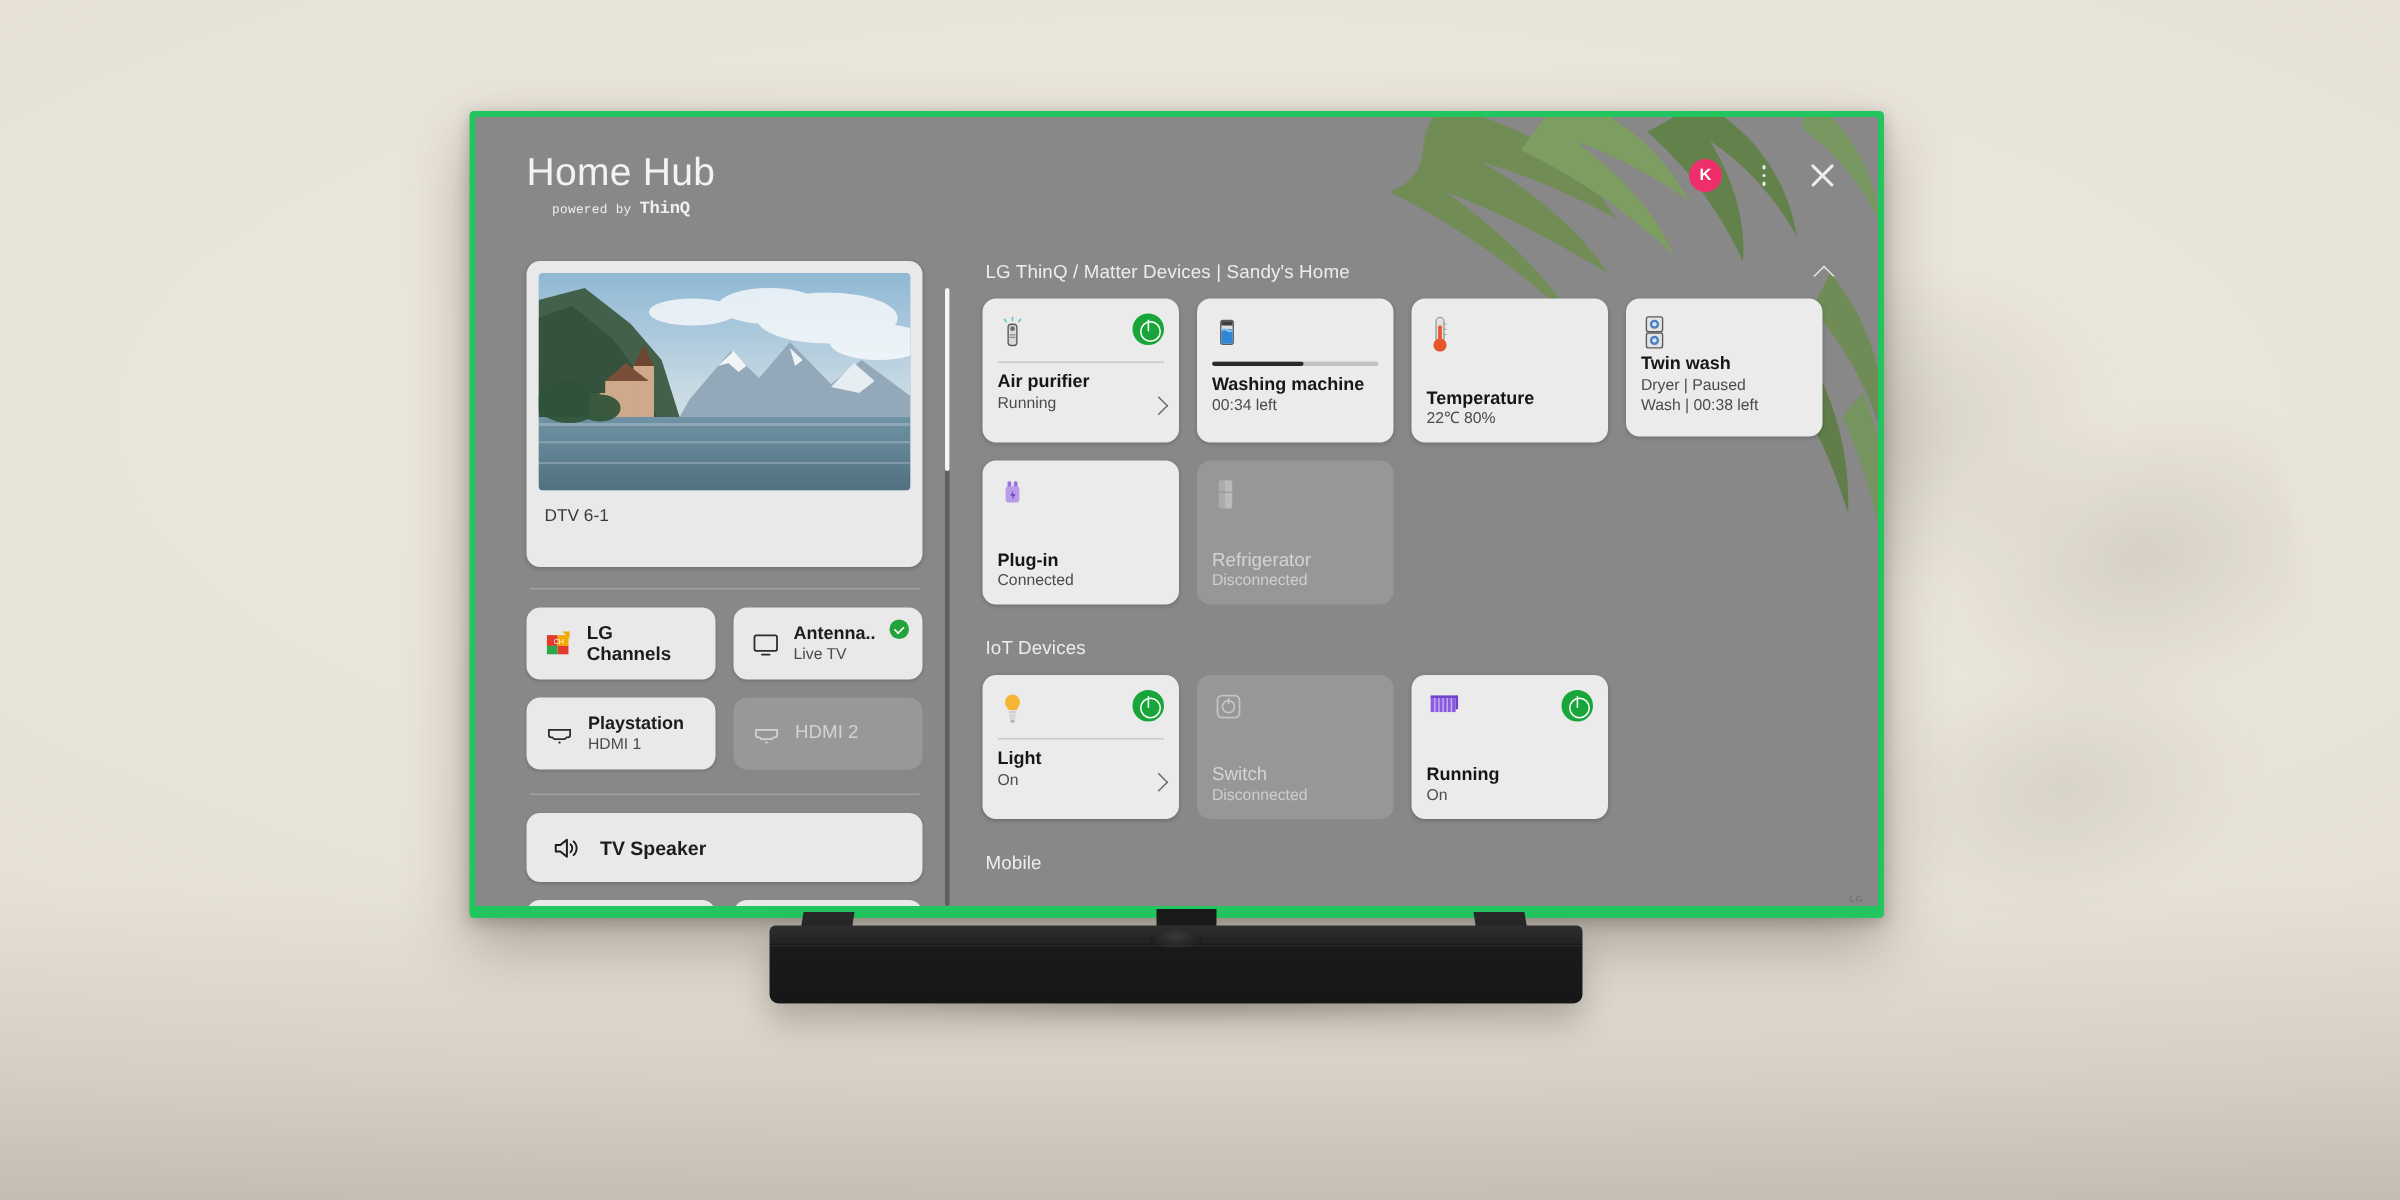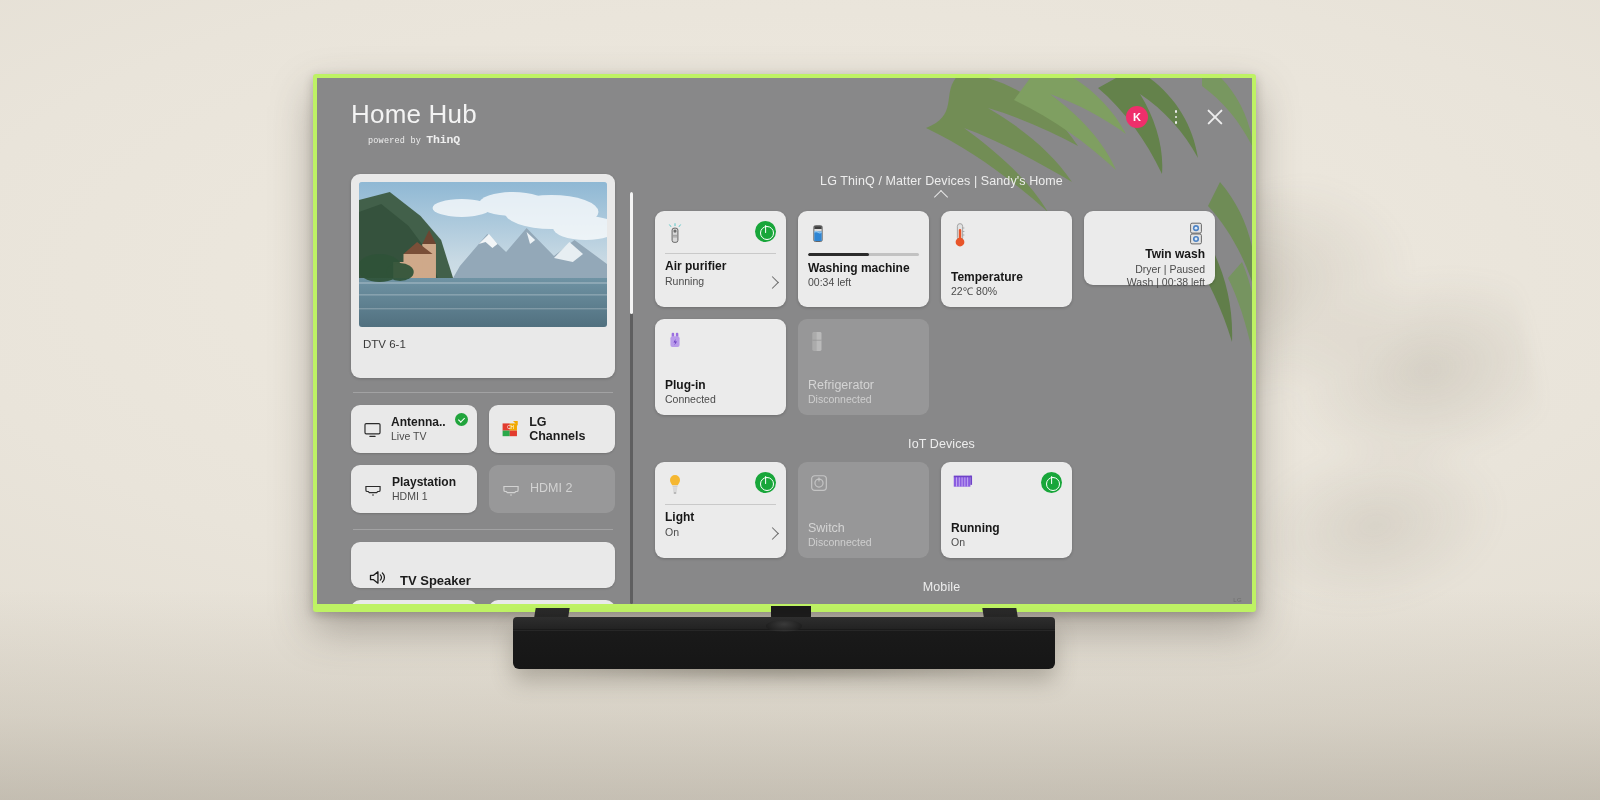--- a/index.html
+++ b/index.html
@@ -27,21 +27,21 @@
       radial-gradient(50% 30% at 75% 45%, rgba(120,112,96,.18), rgba(0,0,0,0) 70%),
       radial-gradient(45% 26% at 55% 75%, rgba(120,112,96,.15), rgba(0,0,0,0) 70%);
     transform: rotate(-12deg);
     filter: blur(7px);
     pointer-events: none;
   }
 
   
   #tv {
     position: absolute; left: 313px; top: 74px; width: 943px; height: 538px;
-    background: #bef264;
+    background: #22c55e;
     border-radius: 3px;
     padding: 4px 4px 8px 4px;
     box-shadow: 0 18px 42px rgba(70,64,54,.38), 0 3px 10px rgba(70,64,54,.3);
   }
   #screen {
     position: relative; width: 100%; height: 100%;
     background: #888889;
     overflow: hidden;
   }
   #tv-logo {
@@ -107,52 +107,52 @@
   .tile.dim .t-name { font-weight: 400; color: #d2d2d2; font-size: 12.5px; }
   .tile .t-single { font-size: 12.5px; font-weight: 700; color: #1c1c1c; }
   .check {
     position: absolute; right: 9px; top: 8px; width: 13px; height: 13px; border-radius: 50%;
     background: #21a43c; display: flex; align-items: center; justify-content: center;
   }
   .check:after { content: ""; width: 5px; height: 2.5px; border-left: 1.6px solid #fff; border-bottom: 1.6px solid #fff; transform: rotate(-45deg) translate(0px,-1px); }
 
   .wide-tile {
     height: 46px; border-radius: 9px; background: #e9e9e9;
-    display: flex; align-items: flex-end; gap: 12px; padding: 0 16px;
+    display: flex; align-items: center; gap: 12px; padding: 0 16px;
     box-shadow: 0 1px 2px rgba(0,0,0,.16);
     margin-bottom: 12px;
   }
   .wide-tile .t-single { font-size: 13px; font-weight: 700; color: #1c1c1c; }
   .stub-row { display: flex; gap: 12px; }
   .stub { flex: 1; height: 30px; border-radius: 9px 9px 0 0; background: #e9e9e9; }
 
   
   #scroll-col { width: 16px; position: relative; }
   #scroll-track { position: absolute; left: 7px; top: 18px; bottom: 0; width: 2.5px; background: #5f5f60; border-radius: 2px; }
   #scroll-thumb { position: absolute; left: 7px; top: 18px; width: 2.5px; height: 122px; background: #f4f4f4; border-radius: 2px; }
 
   
   #right { flex: 1; padding-left: 16px; padding-right: 26px; position: relative; }
-  .sec-head { display: flex; align-items: center; justify-content: space-between; margin: 0 0 11px 2px; flex-direction: column; }
+  .sec-head { display: flex; align-items: center; justify-content: space-between; margin: 0 0 11px 2px; }
   .sec-title { font-size: 12.5px; color: #ededed; letter-spacing: .1px; }
   .chev-up { width: 18px; height: 12px; position: relative; }
   .chev-up:before {
     content: ""; position: absolute; left: 3px; top: 4px; width: 9px; height: 9px;
     border-left: 1.8px solid #e6e6e6; border-top: 1.8px solid #e6e6e6;
     transform: rotate(45deg);
   }
 
   .card-grid { display: flex; gap: 12px; margin-bottom: 12px; }
   .dcard {
     width: 131px; height: 96px; border-radius: 9px; background: #ebebeb;
     padding: 10px 10px 8px 10px; position: relative;
     box-shadow: 0 1px 3px rgba(0,0,0,.2);
     display: flex; flex-direction: column;
   }
-  .dcard.tall { height: 74px; align-items: flex-end; }
+  .dcard.tall { height: 92px; }
   .dcard.dim { background: rgba(255,255,255,.13); box-shadow: none; }
   .dcard .icon-row { height: 30px; display: flex; align-items: flex-start; justify-content: space-between; }
   .dcard .hr { height: 1px; background: #c9c9c9; margin: 2px 0 5px 0; }
   .dcard .hr.prog { height: 2.6px; border-radius: 2px; background: #c2c2c2; position: relative; overflow: hidden; }
   .dcard .hr.prog > span { position: absolute; left: 0; top: 0; bottom: 0; width: 55%; background: #2b2b2b; border-radius: 2px; }
   .dcard .d-name { font-size: 12px; font-weight: 700; color: #171717; line-height: 1.3; }
   .dcard .d-status { font-size: 10.5px; color: #4b4b4b; line-height: 1.3; }
   .dcard.dim .d-name { color: #d4d4d4; font-weight: 400; font-size: 12.5px; }
   .dcard.dim .d-status { color: #cfcfcf; }
   .dcard .arrow { position: absolute; right: 9px; bottom: 20px; width: 9px; height: 9px;
@@ -278,42 +278,42 @@
               </g>
             </svg>
           </div>
           <div id="preview-label">DTV 6-1</div>
         </div>
 
         <div id="left-divider"></div>
 
         <div class="tile-row">
           <div class="tile">
-            <svg width="19" height="19" viewBox="0 0 24 24">
-              <rect x="2.5" y="4.5" width="19" height="13" rx="1.6" fill="none" stroke="#2b2b2b" stroke-width="1.5"></rect>
-              <rect x="8" y="20" width="8" height="1.5" rx="0.7" fill="#2b2b2b"></rect>
-            </svg>
-            <div class="t-txt">
-              <span class="t-name">Antenna..</span>
-              <span class="t-sub">Live TV</span>
-            </div>
-            <span class="check"></span>
-          </div>
-          <div class="tile">
             <svg width="20" height="20" viewBox="0 0 24 24">
               <rect x="2" y="5" width="9" height="9" fill="#e23b2e"></rect>
               <rect x="11" y="5" width="9" height="9" fill="#f2a900"></rect>
               <rect x="2" y="14" width="9" height="7" fill="#2aa84a"></rect>
               <rect x="11" y="14" width="9" height="7" fill="#e23b2e"></rect>
               <path d="M15 2 L21 2 L21 8 Z" fill="#f2a900"></path>
               <text x="12" y="12.5" font-size="6" fill="#ffffff" font-family="Liberation Sans, sans-serif" text-anchor="middle">CH</text>
             </svg>
             <div class="t-txt">
               <span class="t-single">LG Channels</span>
             </div>
+          </div>
+          <div class="tile">
+            <svg width="19" height="19" viewBox="0 0 24 24">
+              <rect x="2.5" y="4.5" width="19" height="13" rx="1.6" fill="none" stroke="#2b2b2b" stroke-width="1.5"></rect>
+              <rect x="8" y="20" width="8" height="1.5" rx="0.7" fill="#2b2b2b"></rect>
+            </svg>
+            <div class="t-txt">
+              <span class="t-name">Antenna..</span>
+              <span class="t-sub">Live TV</span>
+            </div>
+            <span class="check"></span>
           </div>
         </div>
 
         <div class="tile-row">
           <div class="tile">
             <svg width="20" height="20" viewBox="0 0 24 24">
               <path d="M3.5 9 h17 v4.4 a1.6 1.6 0 0 1 -1.6 1.6 h-1.2 l-1.4 1.4 h-8.6 l-1.4 -1.4 h-1.2 a1.6 1.6 0 0 1 -1.6 -1.6 z" fill="none" stroke="#2b2b2b" stroke-width="1.4"></path>
               <rect x="11.2" y="18.4" width="1.6" height="1.6" fill="#2b2b2b"></rect>
             </svg>
             <div class="t-txt">

